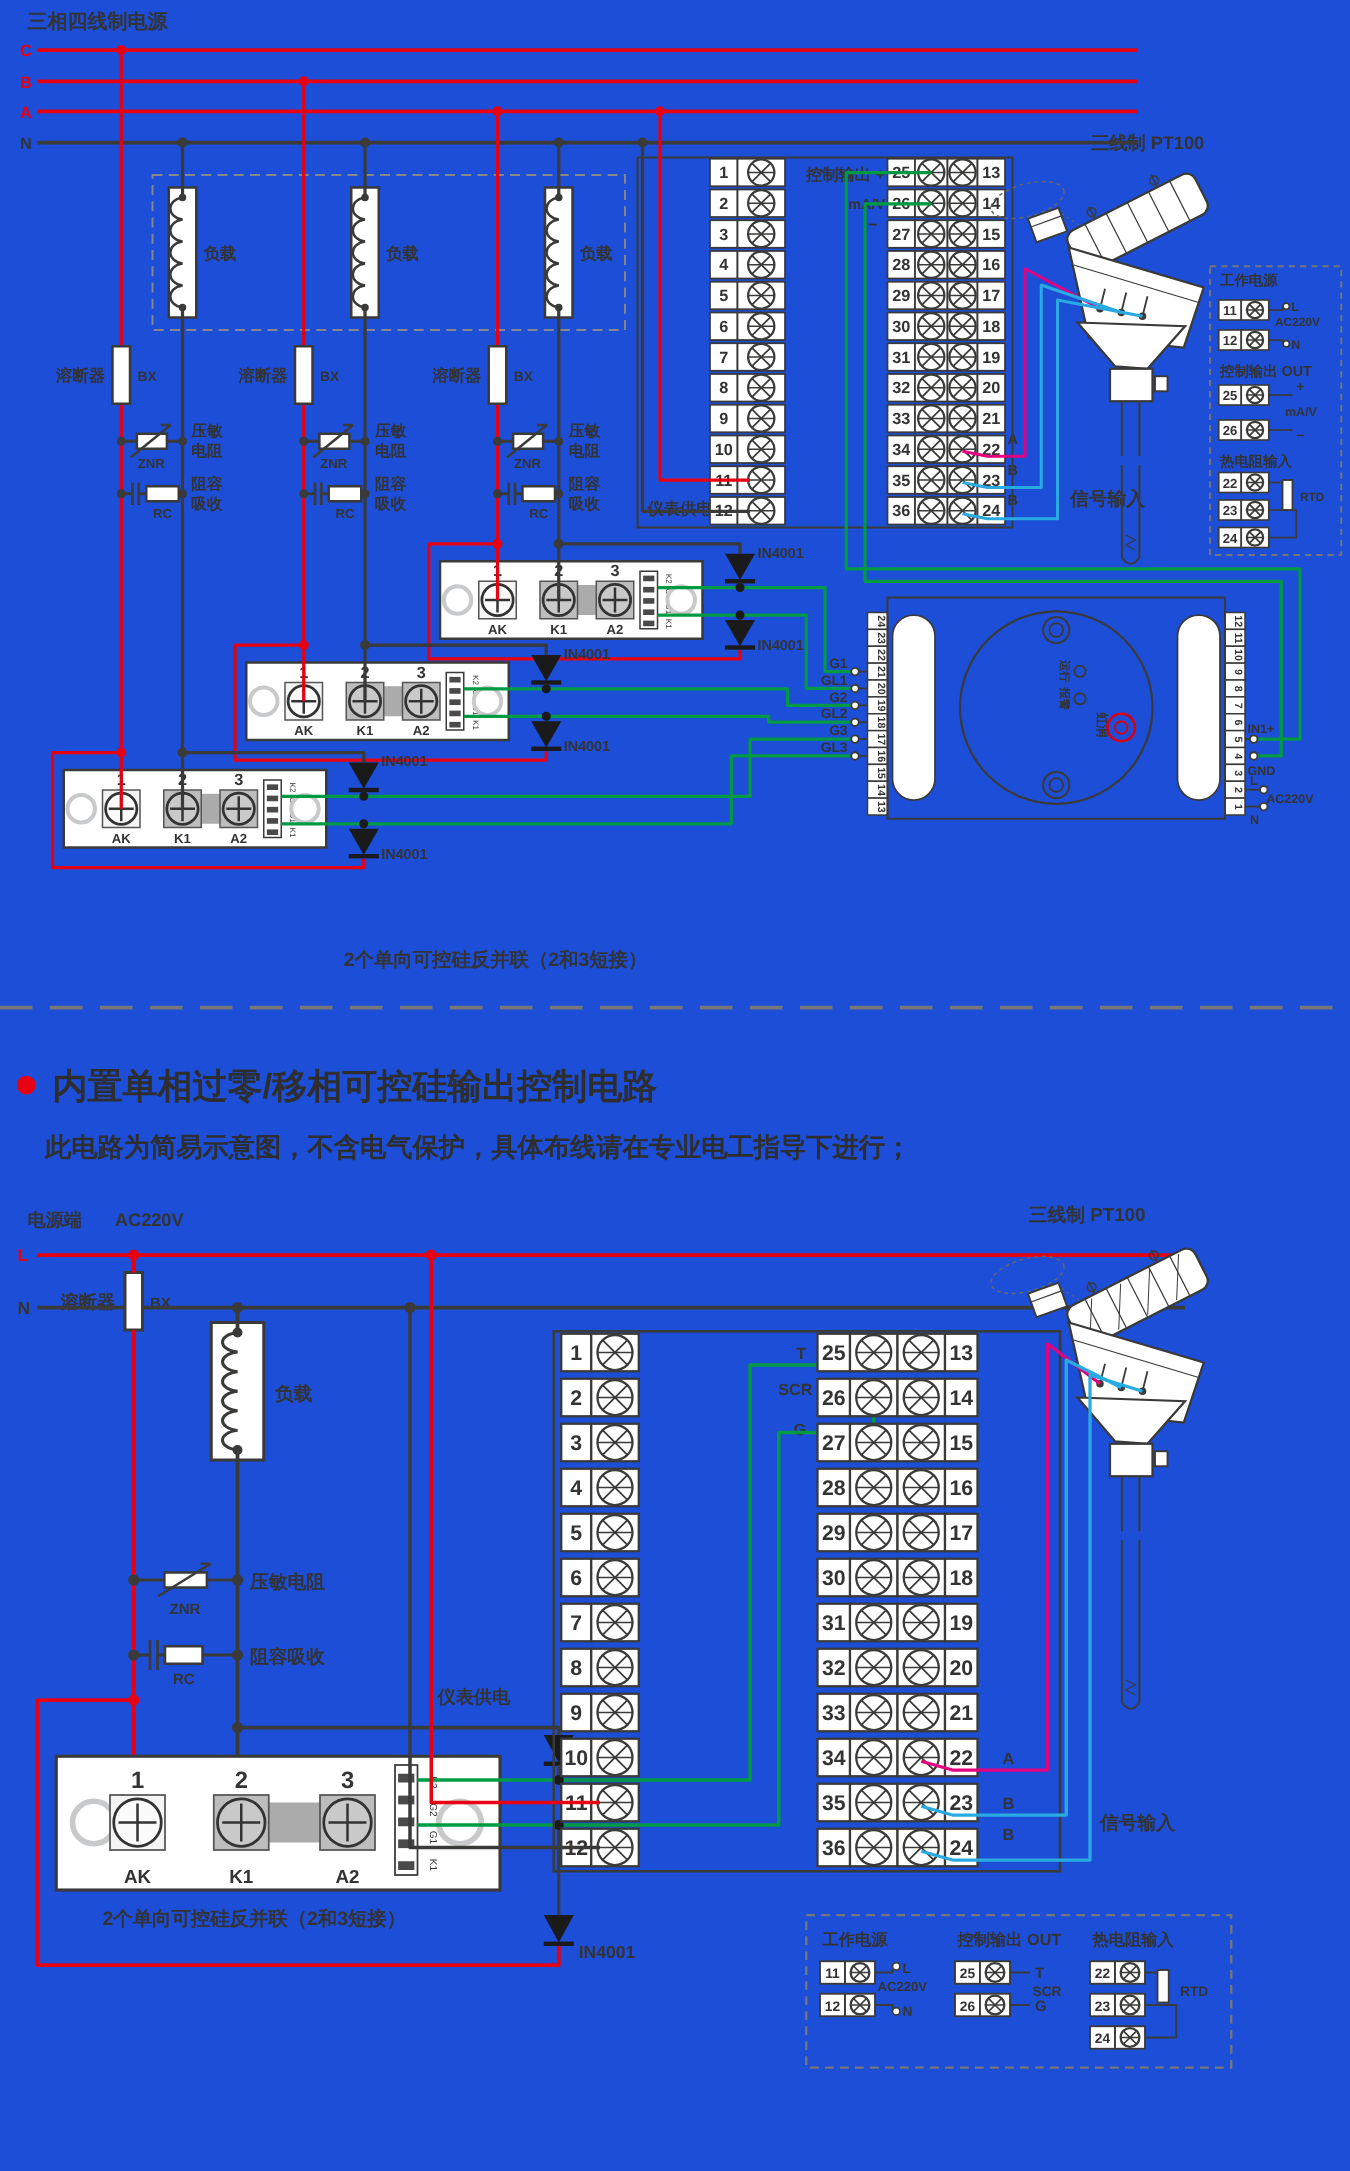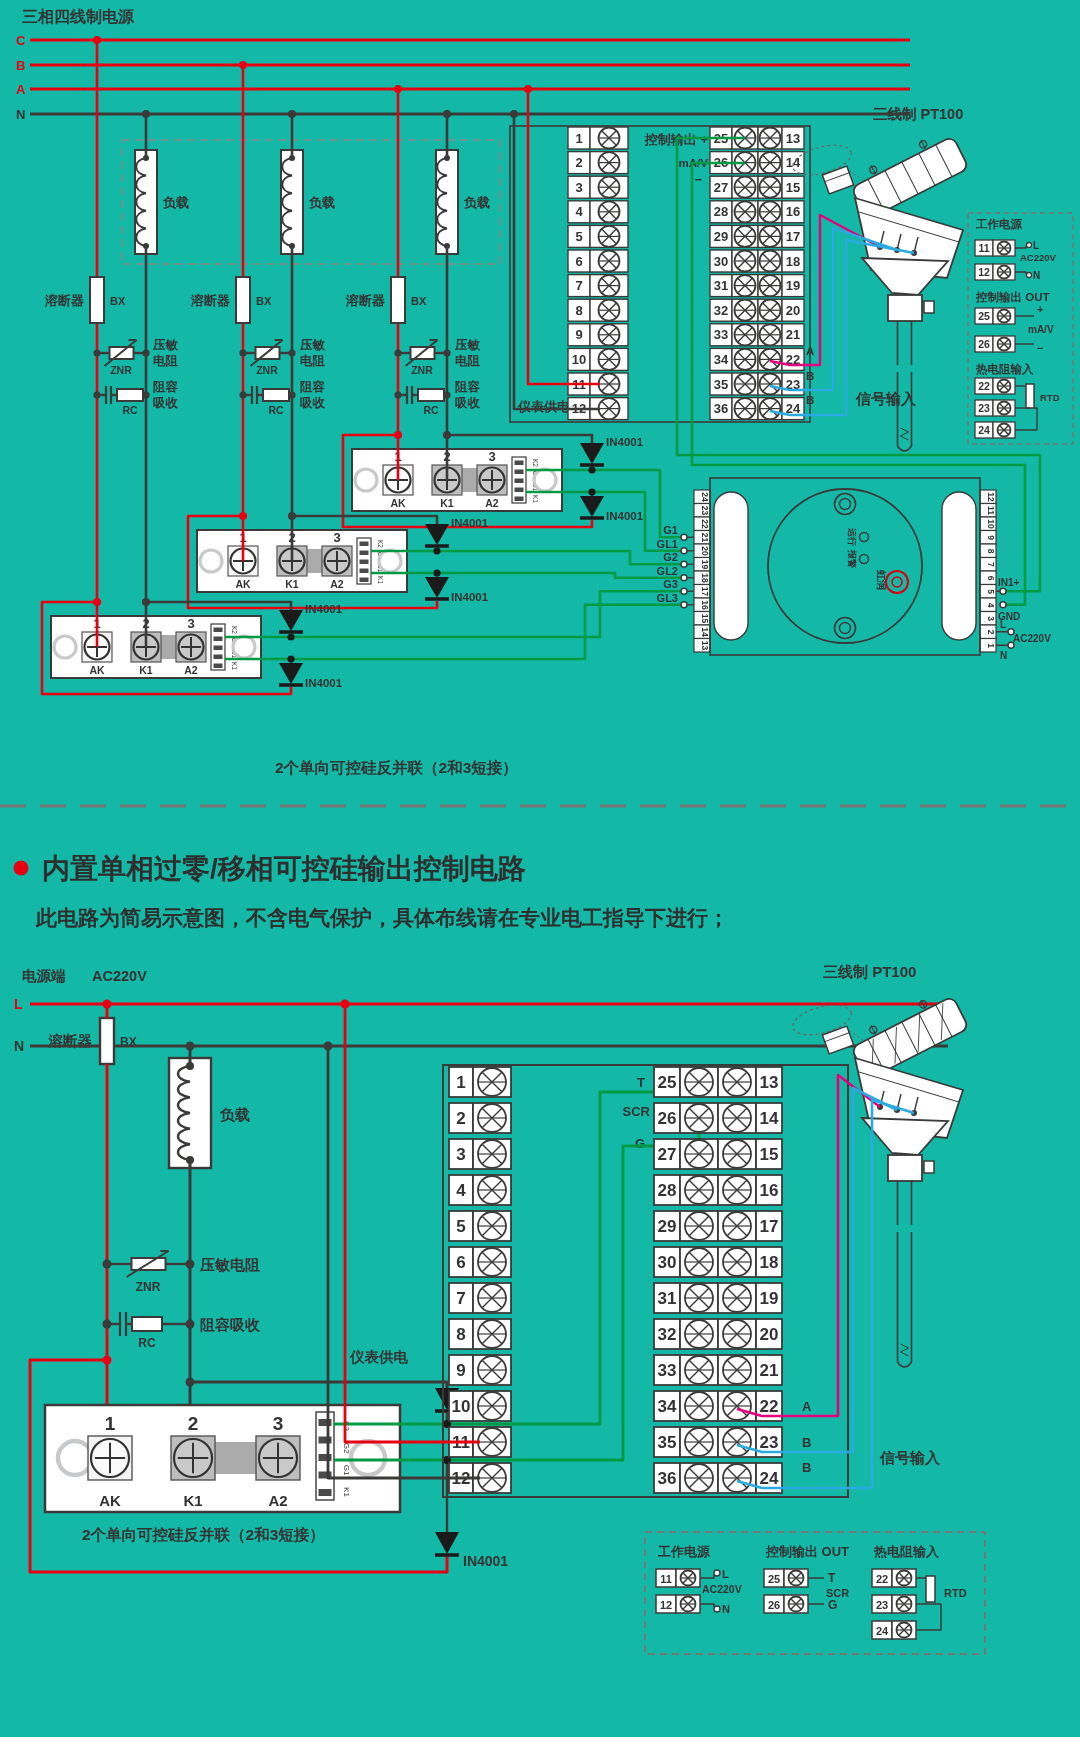--- a/index.html
+++ b/index.html
@@ -1,16 +1,16 @@
 <!DOCTYPE html>
 <html><head>
 <meta charset="utf-8">
 <style>
   html,body{margin:0;padding:0;background:#fff;}
-  .stage{position:relative;width:1080px;height:1737px;background:#14b8a6;overflow:hidden;
+  .stage{position:relative;width:1080px;height:1737px;background:#1d4ed8;overflow:hidden;
          font-family:"Liberation Sans","DejaVu Sans",sans-serif;text-decoration:underline;}
   svg{position:absolute;left:0;top:0;}
   text{font-family:"Liberation Sans","DejaVu Sans",sans-serif;}
 </style>
 </head>
 <body>
 
 <div class="stage">
 <svg id="diag" width="1080" height="1737" viewBox="0 0 1080 1737">
 

